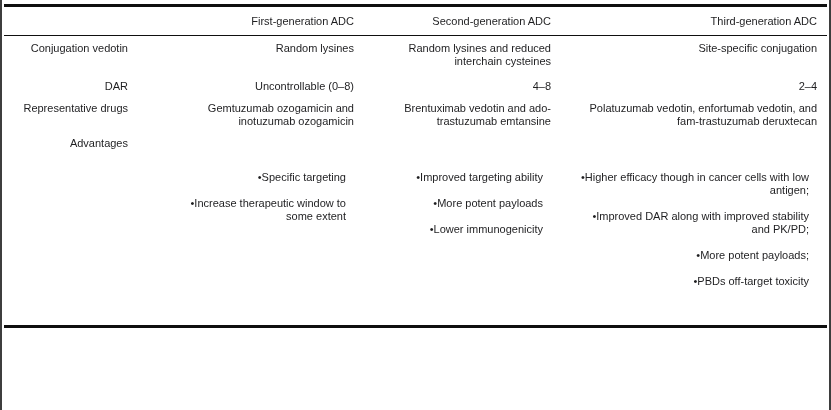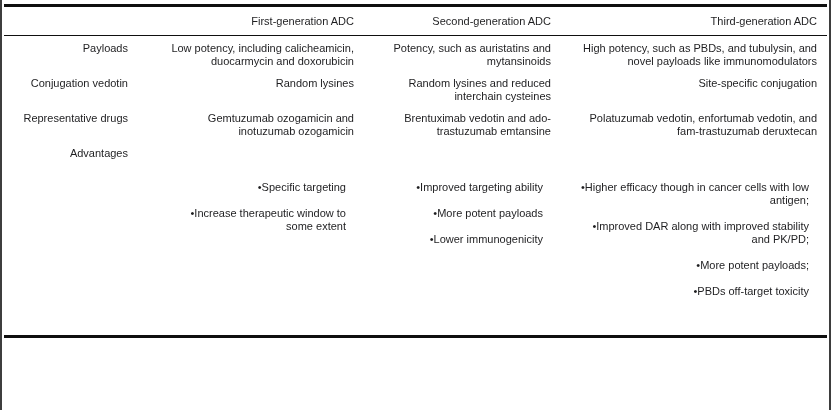--- a/index.html
+++ b/index.html
@@ -62,34 +62,31 @@
     <thead>
       <tr>
         <th class="col-label"></th>
         <th>First-generation ADC</th>
         <th>Second-generation ADC</th>
         <th>Third-generation ADC</th>
       </tr>
     </thead>
     <tbody>
       <tr>
-        <th class="col-label">Payloads</th>
-        <td>Low potency, including calicheamicin,
-duocarmycin and doxorubicin</td>
-        <td>Potency, such as auristatins and
-mytansinoids</td>
-        <td>High potency, such as PBDs, and tubulysin, and
-novel payloads like immunomodulators</td>
-      </tr>
-      <tr>
         <th class="col-label">Conjugation vedotin</th>
         <td>Random lysines</td>
         <td>Random lysines and reduced
 interchain cysteines</td>
         <td>Site-specific conjugation</td>
+      </tr>
+      <tr class="row-dar">
+        <th class="col-label">DAR</th>
+        <td>Uncontrollable (0–8)</td>
+        <td>4–8</td>
+        <td>2–4</td>
       </tr>
       <tr>
         <th class="col-label">Representative drugs</th>
         <td>Gemtuzumab ozogamicin and
 inotuzumab ozogamicin</td>
         <td>Brentuximab vedotin and ado-
 trastuzumab emtansine</td>
         <td>Polatuzumab vedotin, enfortumab vedotin, and
 fam-trastuzumab deruxtecan</td>
       </tr>

